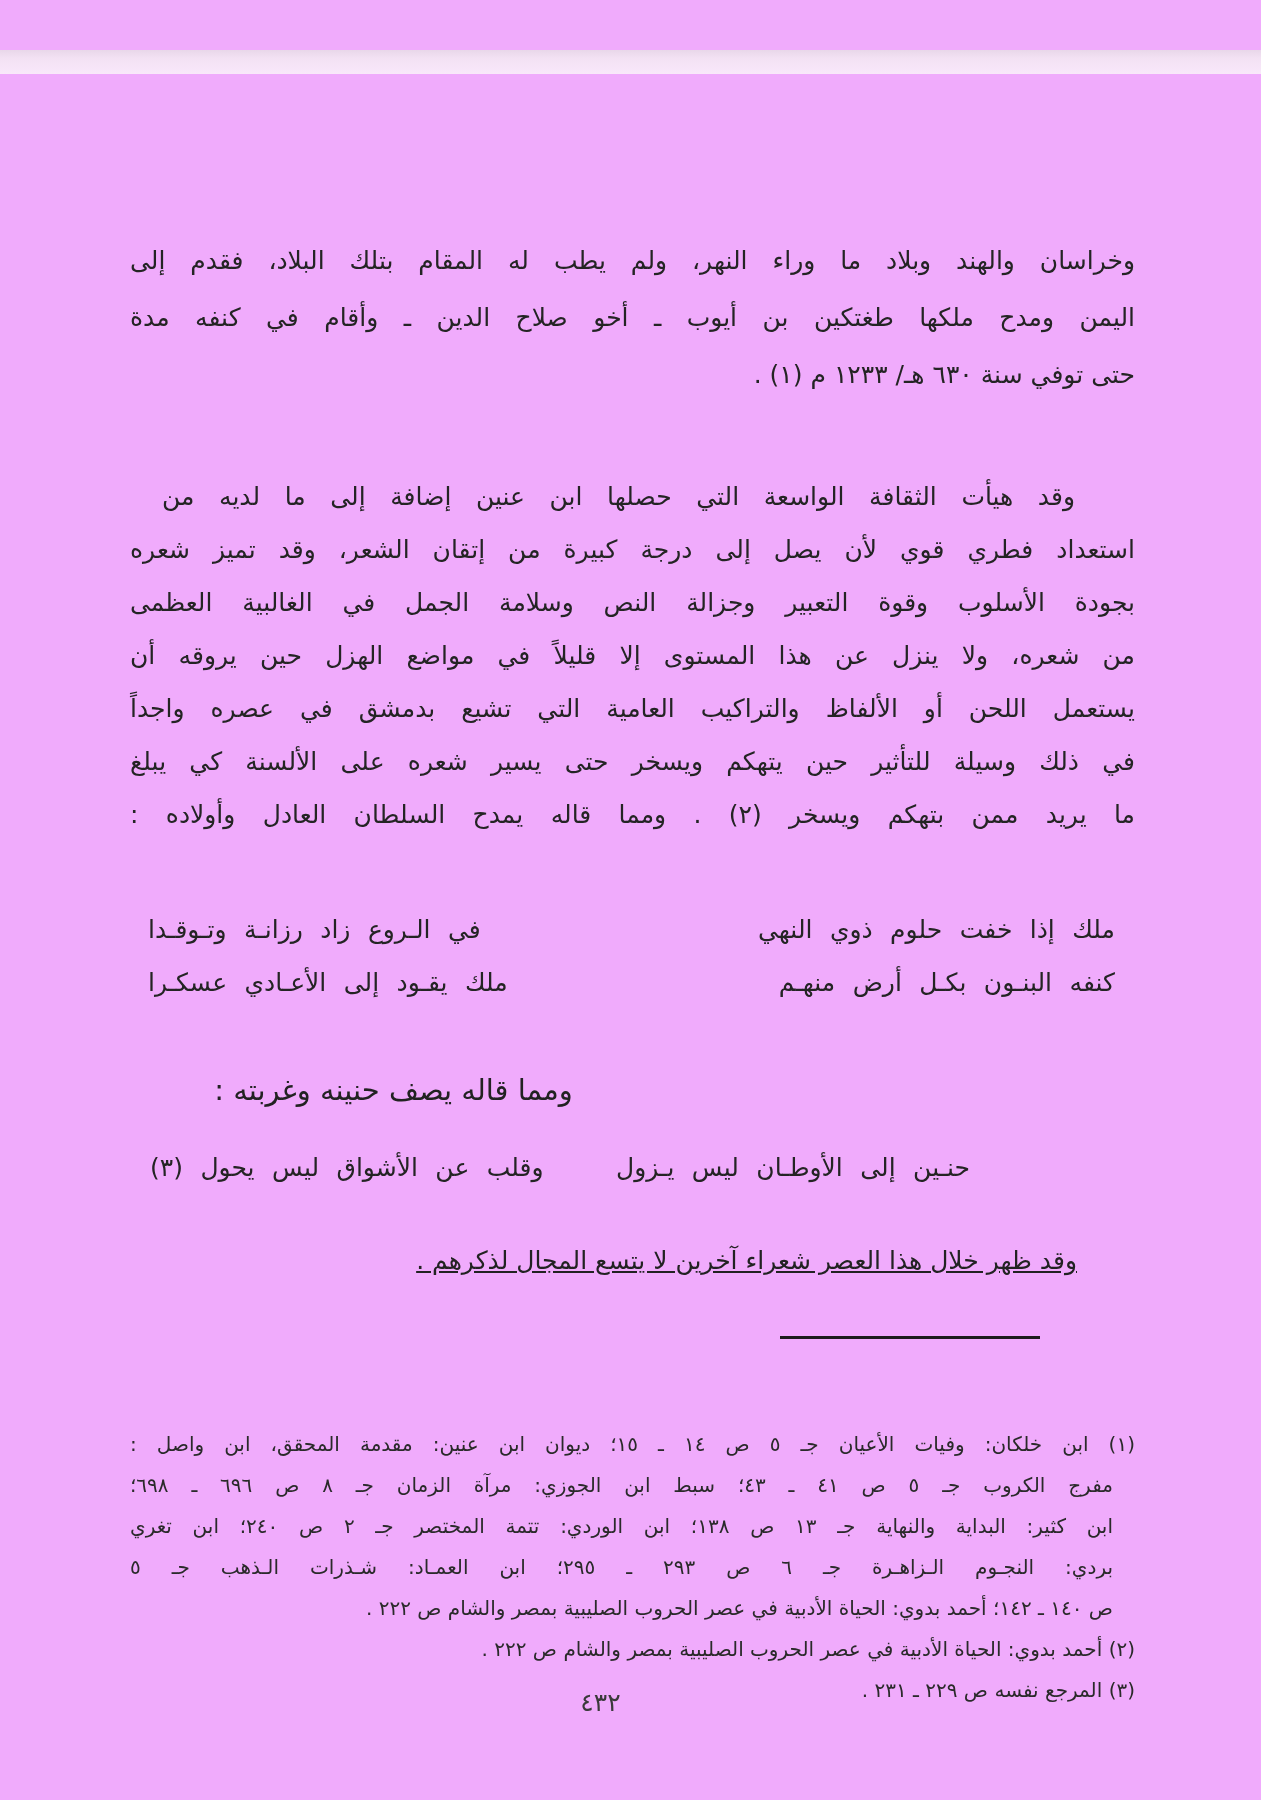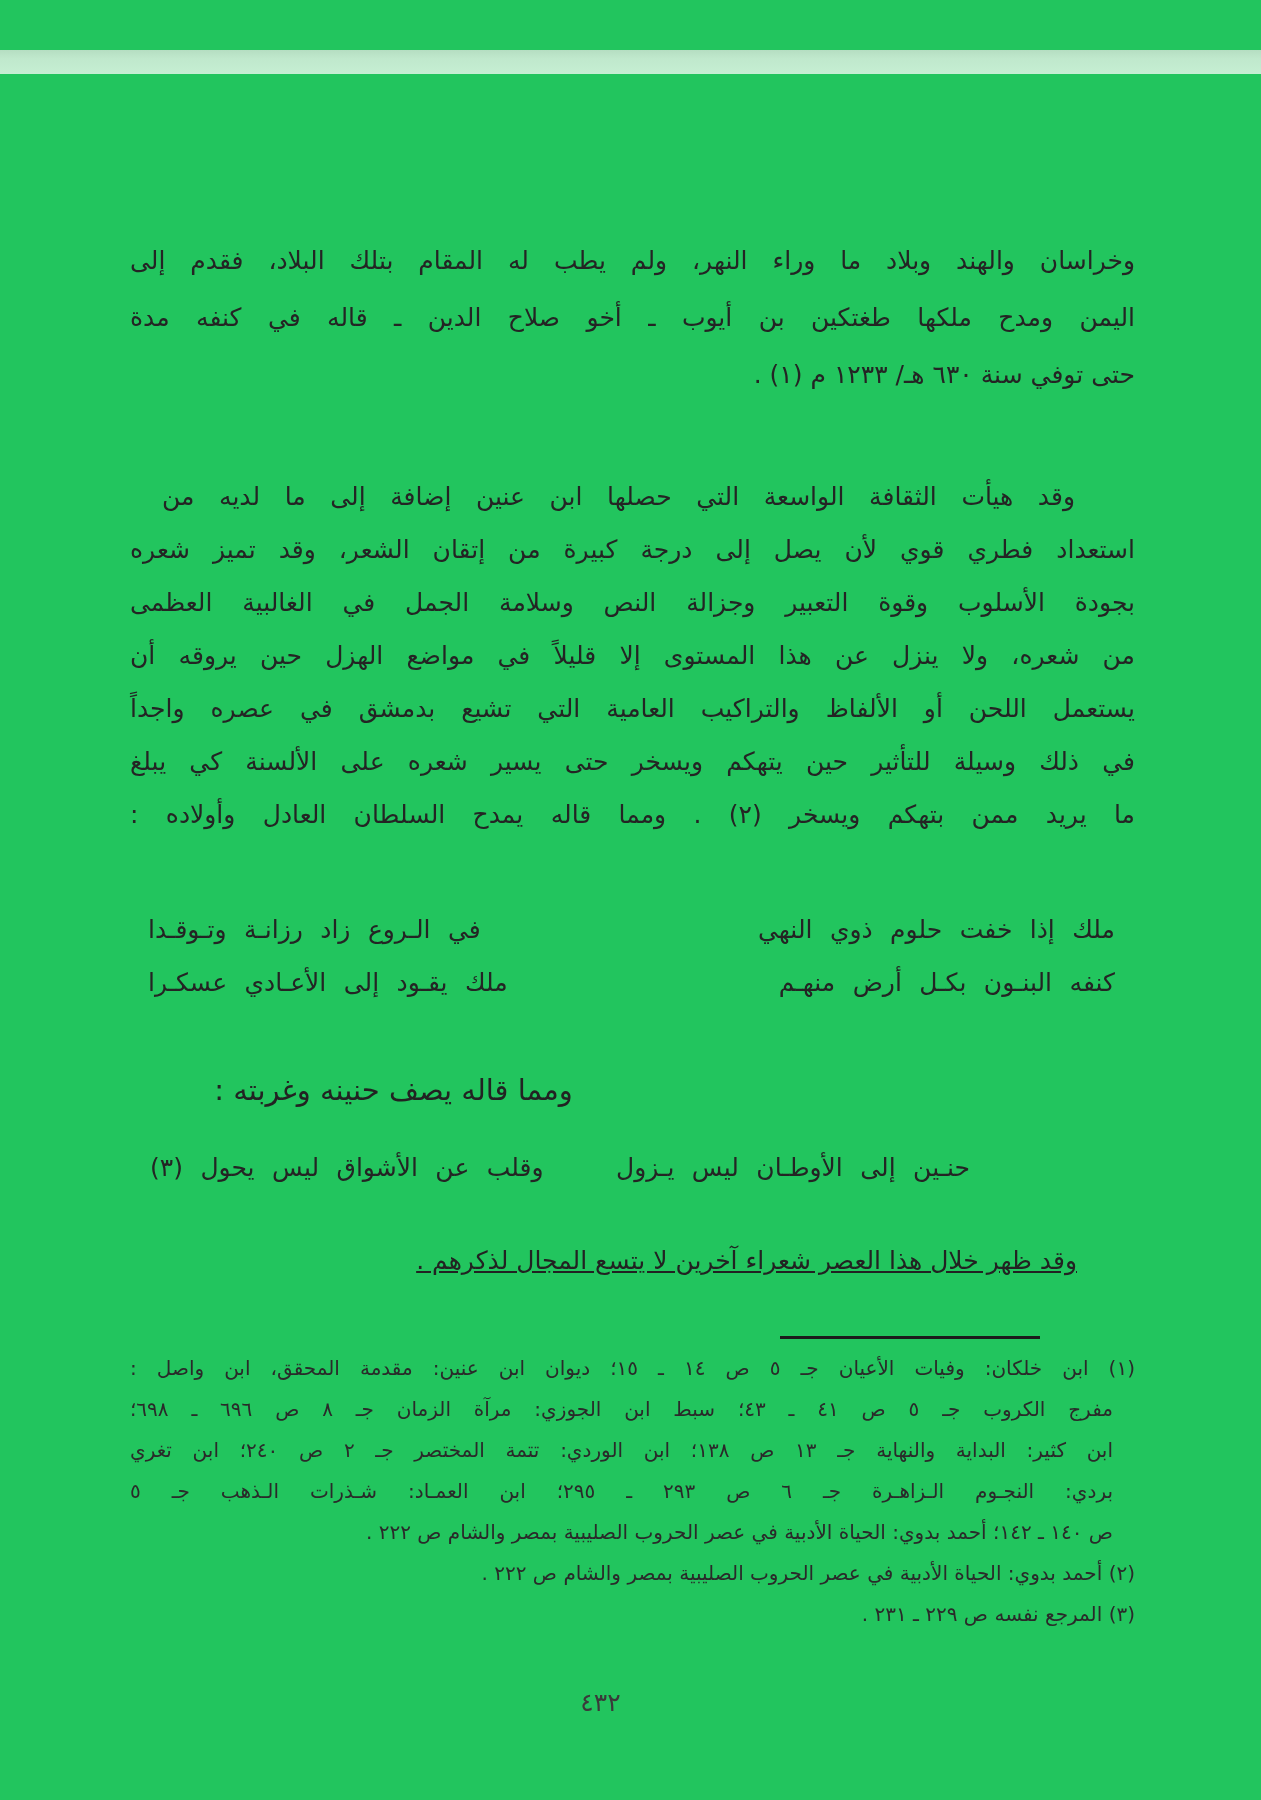--- a/index.html
+++ b/index.html
@@ -1,20 +1,20 @@
 <!DOCTYPE html>
 <html lang="ar" dir="rtl"><head>
 <meta charset="utf-8">
 <style>
   html,body { margin:0; padding:0; background:#e9e9e7; }
   .page {
     position:relative;
     width:1261px; height:1800px;
     margin:0 auto;
-    background:#22c55e;
+    background:#f0abfc;
     font-family:"DejaVu Sans", sans-serif;
     color:#222;
     direction:rtl;
     overflow:hidden;
   }
   .scan-band {
     position:absolute; left:0; top:50px; width:100%; height:24px;
     background:linear-gradient(180deg,#e6e6e3 0%,#f4f4f1 35%,#fcfcfa 100%);
     opacity:.75;
   }
@@ -50,21 +50,21 @@
 </style>
 </head>
 <body>
 
 <div class="page">
 
   <div class="scan-band"></div>
 
   <div class="block" style="top:232px">
     <div class="line jfull">وخراسان والهند وبلاد ما وراء النهر، ولم يطب له المقام بتلك البلاد، فقدم إلى</div>
-    <div class="line jfull">اليمن ومدح ملكها طغتكين بن أيوب ـ أخو صلاح الدين ـ قاله في كنفه مدة</div>
+    <div class="line jfull">اليمن ومدح ملكها طغتكين بن أيوب ـ أخو صلاح الدين ـ وأقام في كنفه مدة</div>
     <div class="line jend">حتى توفي سنة ٦٣٠ هـ/ ١٢٣٣ م (١) .</div>
   </div>
 
   <div class="block p2" style="top:470px">
     <div class="line jfull ind">وقد هيأت الثقافة الواسعة التي حصلها ابن عنين إضافة إلى ما لديه من</div>
     <div class="line jfull">استعداد فطري قوي لأن يصل إلى درجة كبيرة من إتقان الشعر، وقد تميز شعره</div>
     <div class="line jfull">بجودة الأسلوب وقوة التعبير وجزالة النص وسلامة الجمل في الغالبية العظمى</div>
     <div class="line jfull">من شعره، ولا ينزل عن هذا المستوى إلا قليلاً في مواضع الهزل حين يروقه أن</div>
     <div class="line jfull">يستعمل اللحن أو الألفاظ والتراكيب العامية التي تشيع بدمشق في عصره واجداً</div>
     <div class="line jfull">في ذلك وسيلة للتأثير حين يتهكم ويسخر حتى يسير شعره على الألسنة كي يبلغ</div>
@@ -92,21 +92,21 @@
       <span class="hemi">وقلب عن الأشواق ليس يحول (٣)</span>
     </div>
   </div>
 
   <div class="block" style="top:1238px">
     <div class="closing">وقد ظهر خلال هذا العصر شعراء آخرين لا يتسع المجال لذكرهم .</div>
   </div>
 
   <div class="fn-sep"></div>
 
-  <div class="block footnotes" style="top:1348px">
+  <div class="block footnotes" style="top:1424px">
     <div class="fline jfull">(١) ابن خلكان: وفيات الأعيان جـ ٥ ص ١٤ ـ ١٥؛ ديوان ابن عنين: مقدمة المحقق، ابن واصل :</div>
     <div class="fline jfull cont">مفرج الكروب جـ ٥ ص ٤١ ـ ٤٣؛ سبط ابن الجوزي: مرآة الزمان جـ ٨ ص ٦٩٦ ـ ٦٩٨؛</div>
     <div class="fline jfull cont">ابن كثير: البداية والنهاية جـ ١٣ ص ١٣٨؛ ابن الوردي: تتمة المختصر جـ ٢ ص ٢٤٠؛ ابن تغري</div>
     <div class="fline jfull cont">بردي: النجـوم الـزاهـرة جـ ٦ ص ٢٩٣ ـ ٢٩٥؛ ابن العمـاد: شـذرات الـذهب جـ ٥</div>
     <div class="fline jend cont">ص ١٤٠ ـ ١٤٢؛ أحمد بدوي: الحياة الأدبية في عصر الحروب الصليبية بمصر والشام ص ٢٢٢ .</div>
     <div class="fline jend">(٢) أحمد بدوي: الحياة الأدبية في عصر الحروب الصليبية بمصر والشام ص ٢٢٢ .</div>
     <div class="fline jend">(٣) المرجع نفسه ص ٢٢٩ ـ ٢٣١ .</div>
   </div>
 
   <div class="page-number">٤٣٢</div>

